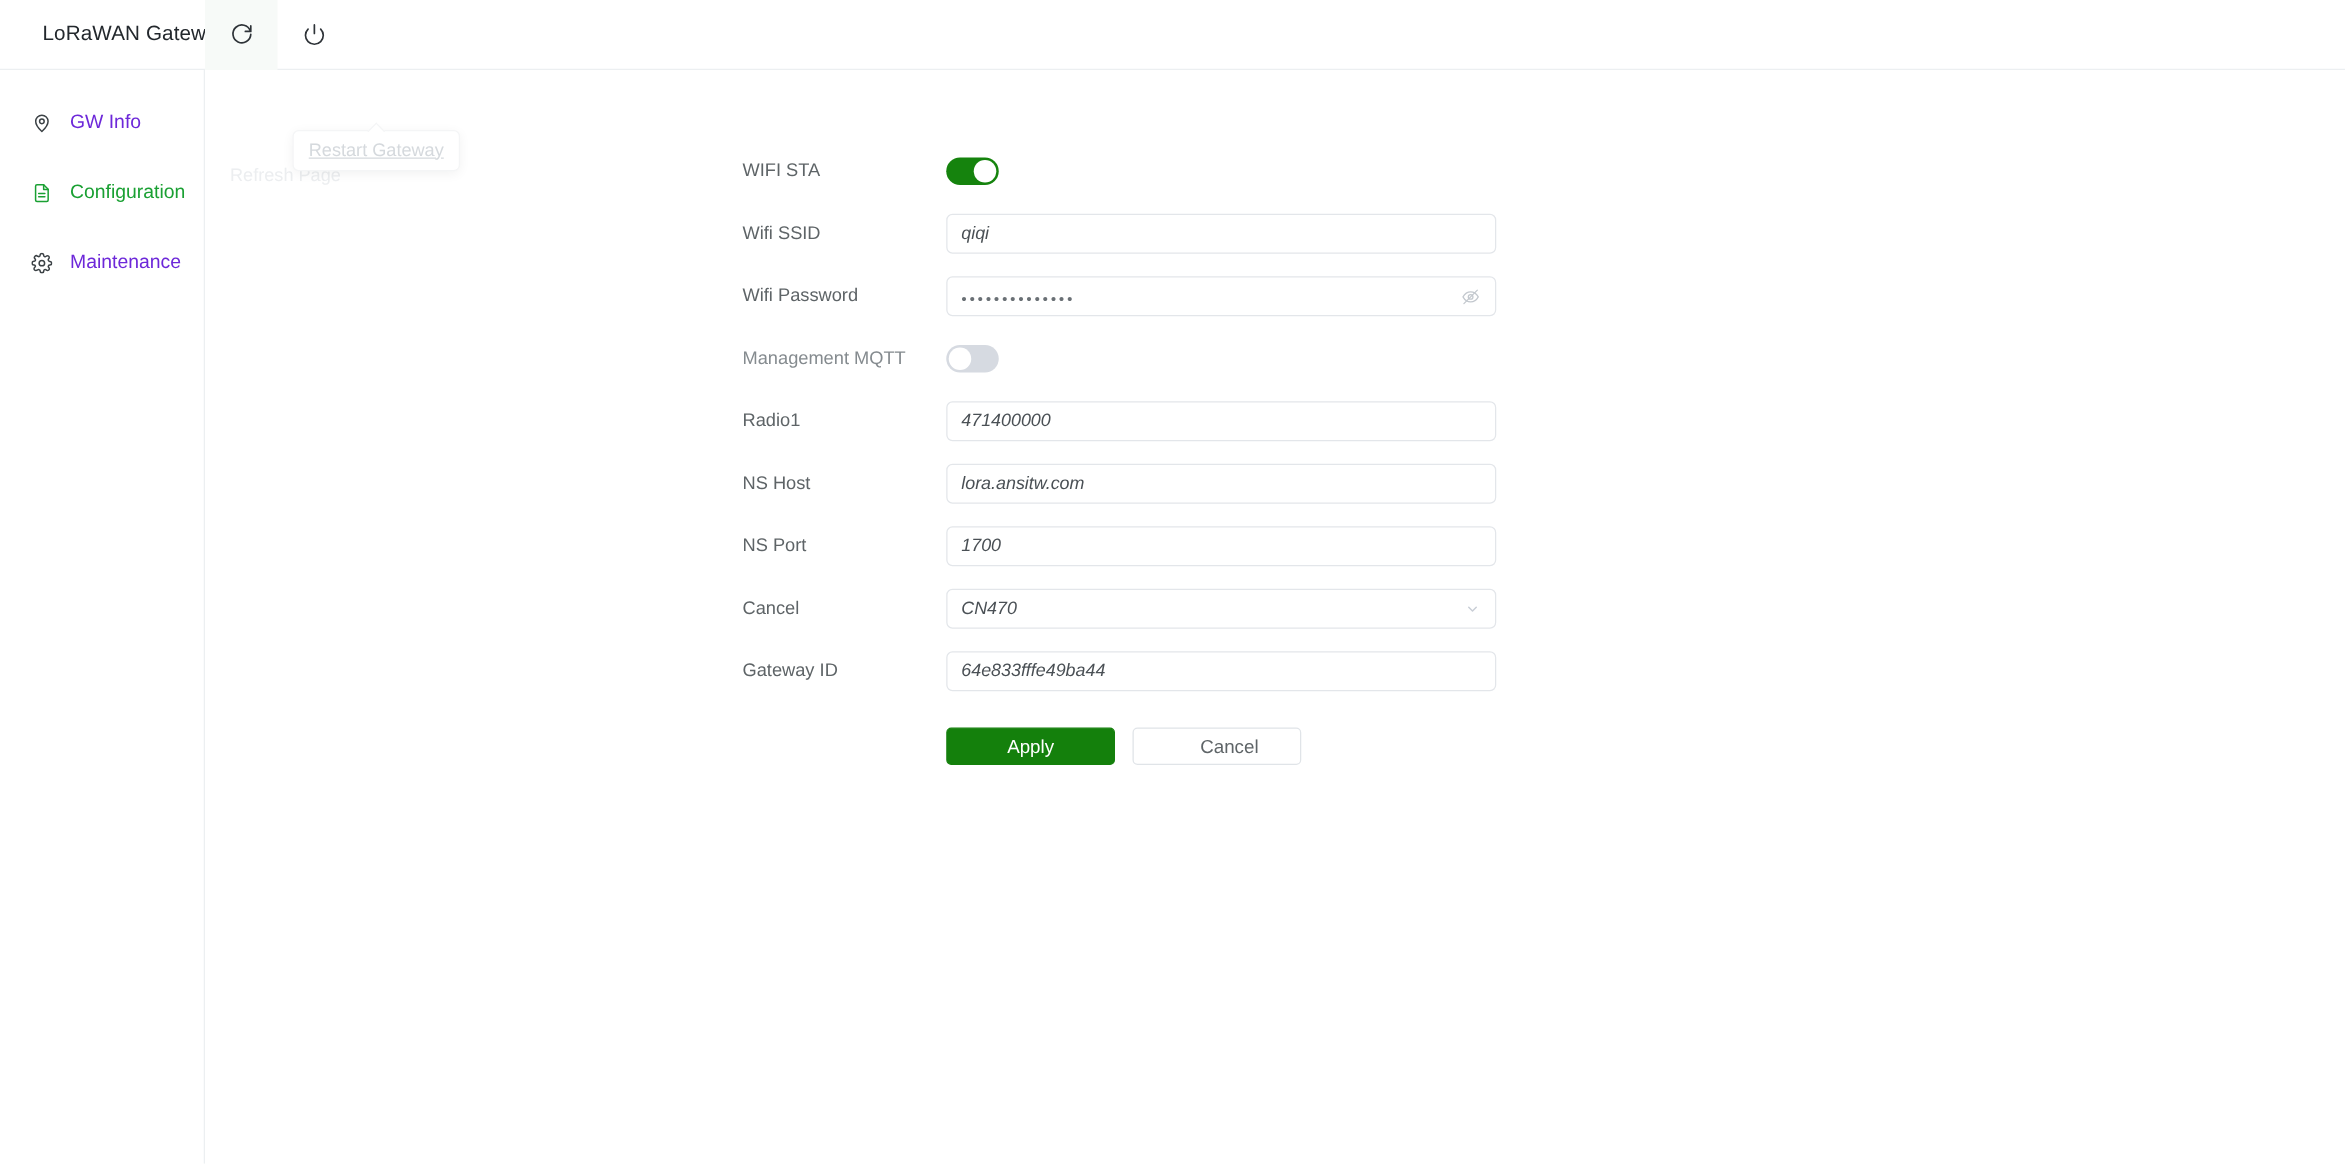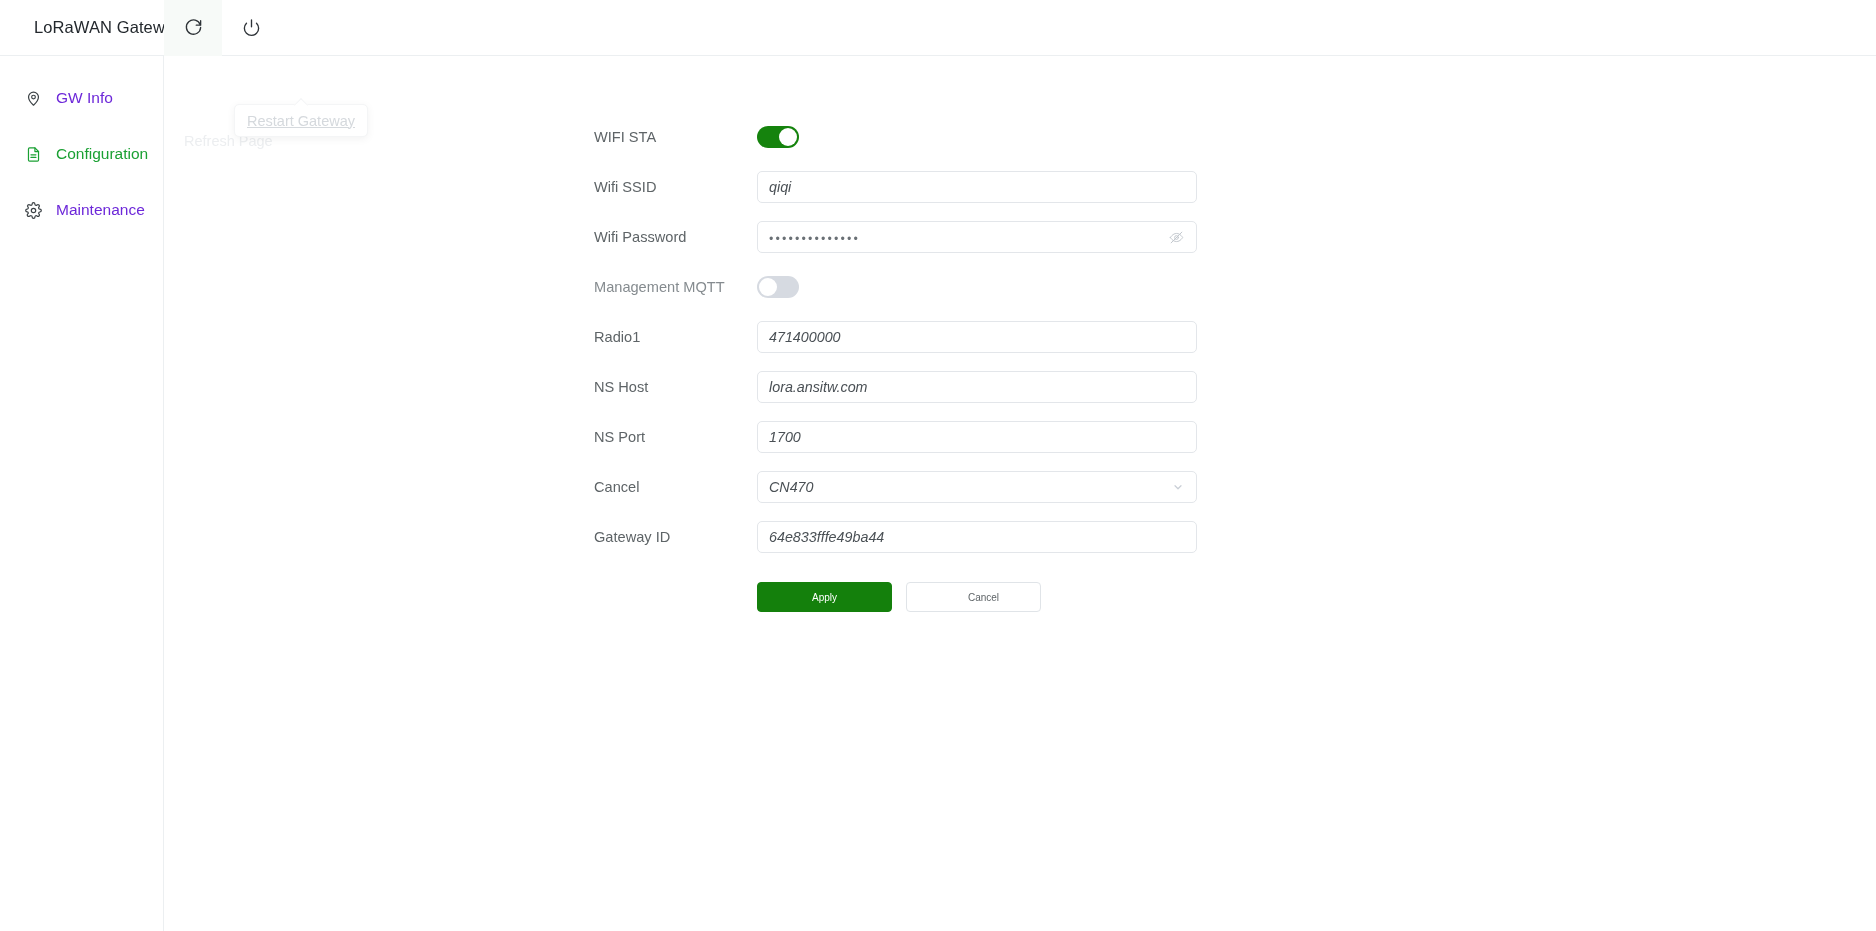--- a/index.html
+++ b/index.html
@@ -235,21 +235,21 @@
     margin-top: 20px;
     padding-left: 163px;
     gap: 14px;
   }
   .btn {
     height: 30px;
     border-radius: 4px;
     display: flex;
     align-items: center;
     justify-content: center;
-    font-size: 10px;
+    font-size: 15px;
     cursor: pointer;
     white-space: nowrap;
   }
   .btn-primary {
     width: 135px;
     background: #14800c;
     color: #ffffff;
     border: 1px solid #14800c;
   }
   .btn-default {

